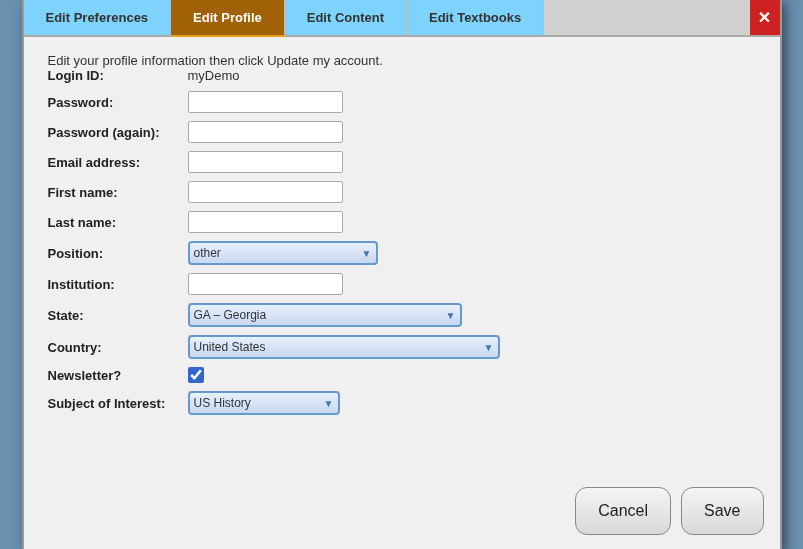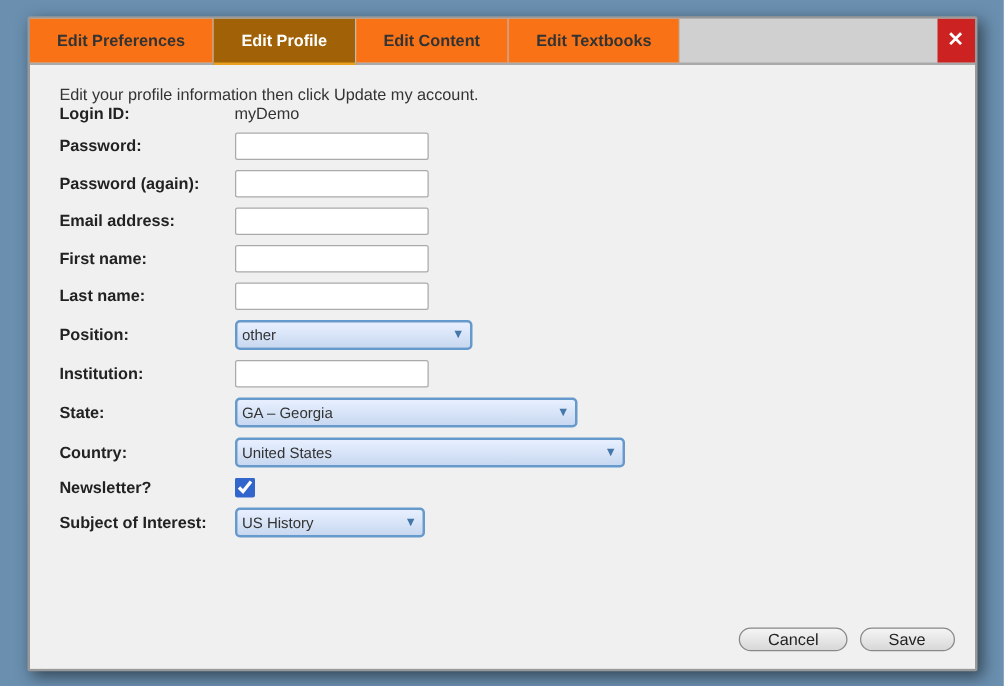--- a/index.html
+++ b/index.html
@@ -33,21 +33,21 @@
       position: relative;
     }
 
     .tab {
       padding: 10px 22px;
       font-size: 13px;
       font-weight: bold;
       color: #333;
       cursor: pointer;
       border-right: 1px solid #bbb;
-      background: #f97316;
+      background: #7dd3fc;
       user-select: none;
       white-space: nowrap;
     }
 
     .tab:first-child {
       border-left: none;
     }
 
     .tab.active {
       background: #a16207;
@@ -175,25 +175,25 @@
     
     .modal-footer {
       display: flex;
       justify-content: flex-end;
       padding: 10px 16px 14px 0;
       gap: 10px;
       background: #f0f0f0;
     }
 
     .footer-btn {
-      padding: 1px 22px;
+      padding: 14px 22px;
       border-radius: 12px;
       border: 1px solid #888;
       background: linear-gradient(to bottom, #f5f5f5, #d8d8d8);
-      font-size: 13px;
+      font-size: 16px;
       cursor: pointer;
       color: #222;
       font-weight: normal;
     }
   </style>
 </head>
 <body>
 
 <div class="modal-overlay">
 

